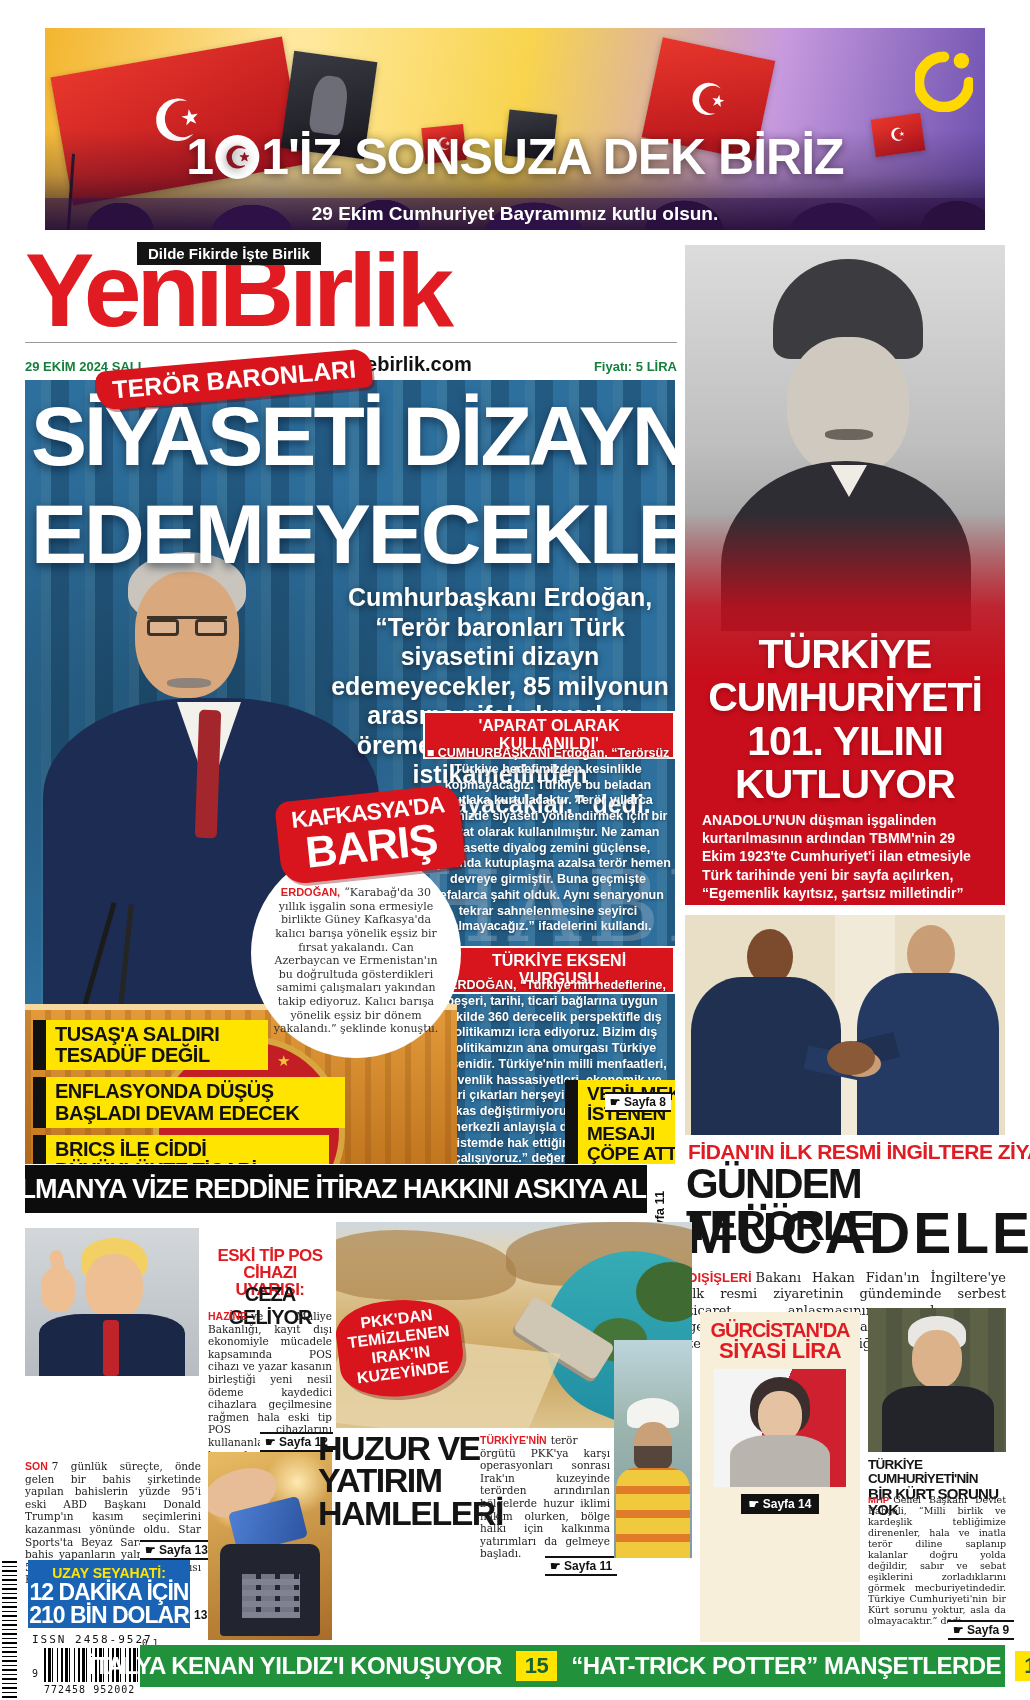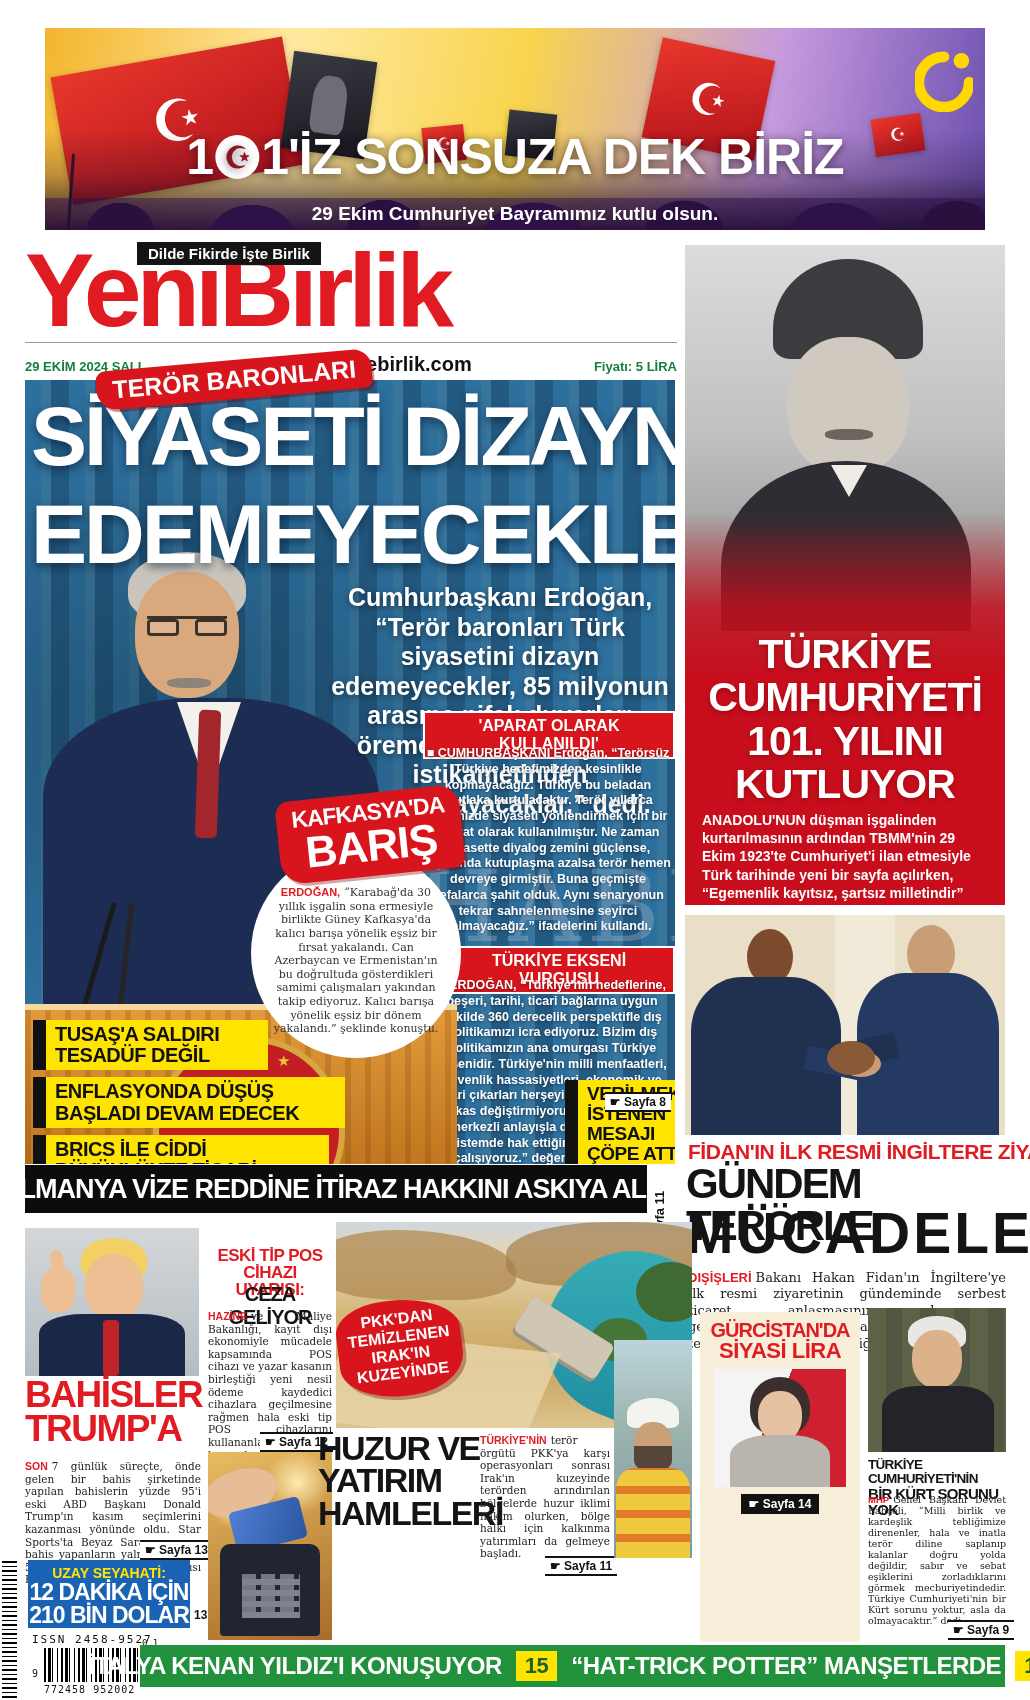--- a/index.html
+++ b/index.html
@@ -406,24 +406,20 @@
   </div>
 
   <figure class="abs" id="trump-photo">
     <div class="tr" id="tr-hairr"></div>
     <div class="tr" id="tr-face"></div>
     <div class="tr" id="tr-fist"></div>
     <div class="tr" id="tr-thumb"></div>
     <div class="tr" id="tr-suit"></div>
     <div class="tr" id="tr-tie"></div>
   </figure>
-  <div class="abs" id="trump-h">
-    <div>BAHİSLER</div>
-    <div>TRUMP'A</div>
-  </div>
   <div class="abs serif" id="trump-body">
     <span class="lead-word" style="font-size:10.5px;">SON</span><span>7 günlük süreçte, önde gelen bir bahis şirketinde yapılan bahislerin yüzde 95'i eski ABD Başkanı Donald Trump'ın kasım seçimlerini kazanması yönünde oldu. Star Sports'ta Beyaz Saray yarışına bahis yapanların yalnızca yüzde 5'i ABD Başkan Yardımcısı Kamala Harris'e oynadı.</span>
   </div>
   <span class="abs pgref" id="trump-page">
     <span>☛</span>
     <span>Sayfa 13</span>
   </span>
 
   <div class="abs" id="uzay-box">
     <div class="k">UZAY SEYAHATİ:</div>

